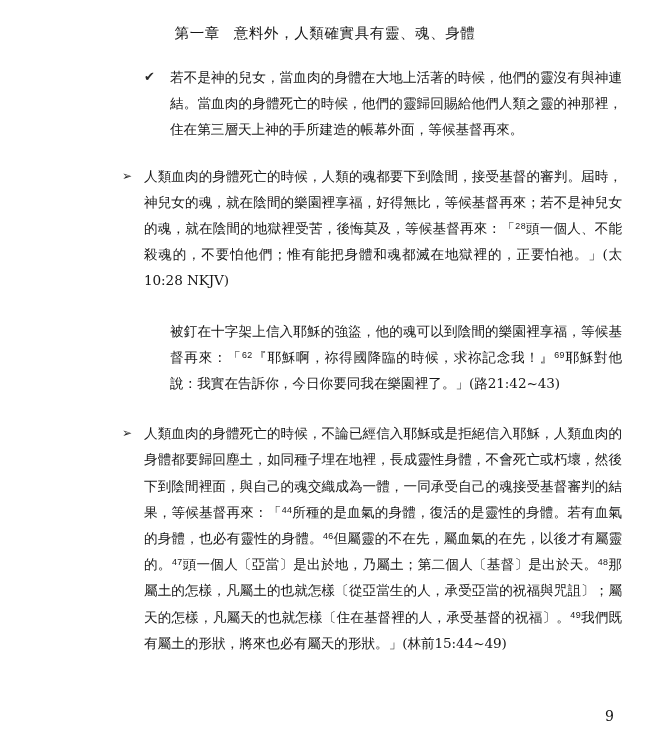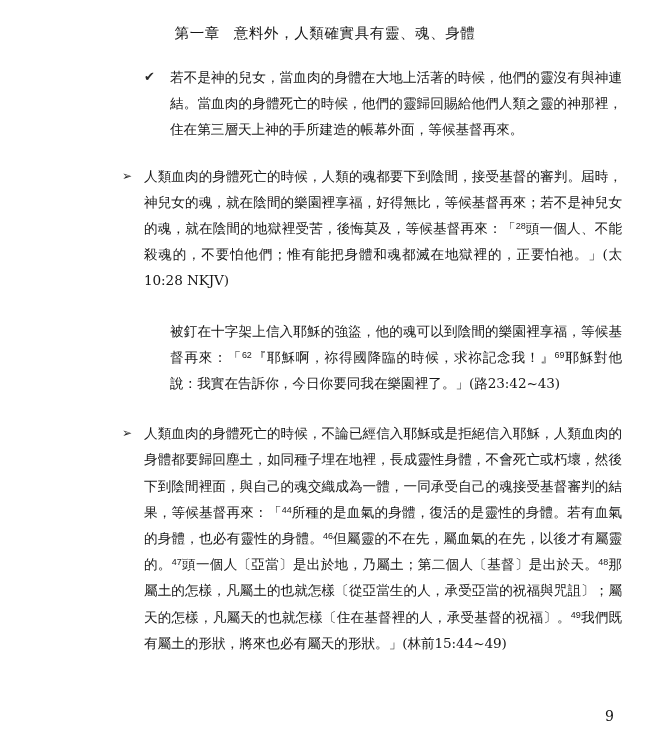--- a/index.html
+++ b/index.html
@@ -98,21 +98,21 @@
 
   
   .para.gap-lg { margin-bottom: 20px; }
   .para.gap-xl { margin-bottom: 24px; }
 
   
   sup.verse {
     font-size: 0.66em;
     vertical-align: 0.42em;
     line-height: 0;
-    font-family: Liberation Sans, sans-serif;
+    font-family: Liberation Mono, monospace;
   }
 
   
   .ref {
     font-family: "DejaVu Serif", "Liberation Serif", serif;
     letter-spacing: -0.1px;
   }
 
   
   .folio {
@@ -139,21 +139,21 @@
       <span class="bullet">✔</span>
       <span>若不是神的兒女，當血肉的身體在大地上活著的時候，他們的靈沒有與神連結。當血肉的身體死亡的時候，他們的靈歸回賜給他們人類之靈的神那裡，住在第三層天上神的手所建造的帳幕外面，等候基督再來。</span>
     </div>
 
     <div class="para lv-arrow gap-xl">
       <span class="bullet">➢</span>
       <span>人類血肉的身體死亡的時候，人類的魂都要下到陰間，接受基督的審判。屆時，神兒女的魂，就在陰間的樂園裡享福，好得無比，等候基督再來；若不是神兒女的魂，就在陰間的地獄裡受苦，後悔莫及，等候基督再來：「</span><sup class="verse">28</sup><span>頭一個人、不能殺魂的，不要怕他們；惟有能把身體和魂都滅在地獄裡的，正要怕祂。」</span><span class="ref">(太10:28 NKJV)</span>
     </div>
 
     <div class="para lv-plain gap-xl">
-      <span>被釘在十字架上信入耶穌的強盜，他的魂可以到陰間的樂園裡享福，等候基督再來：「</span><sup class="verse">62</sup><span>『耶穌啊，祢得國降臨的時候，求祢記念我！』</span><sup class="verse">69</sup><span>耶穌對他說：我實在告訴你，今日你要同我在樂園裡了。」</span><span class="ref">(路23:42~43)</span>
+      <span>被釘在十字架上信入耶穌的強盜，他的魂可以到陰間的樂園裡享福，等候基督再來：「</span><sup class="verse">62</sup><span>『耶穌啊，祢得國降臨的時候，求祢記念我！』</span><sup class="verse">69</sup><span>耶穌對他說：我實在告訴你，今日你要同我在樂園裡了。」</span><span class="ref">(路21:42~43)</span>
     </div>
 
     <div class="para lv-arrow">
       <span class="bullet">➢</span>
       <span>人類血肉的身體死亡的時候，不論已經信入耶穌或是拒絕信入耶穌，人類血肉的身體都要歸回塵土，如同種子埋在地裡，長成靈性身體，不會死亡或朽壞，然後下到陰間裡面，與自己的魂交織成為一體，一同承受自己的魂接受基督審判的結果，等候基督再來：「</span><sup class="verse">44</sup><span>所種的是血氣的身體，復活的是靈性的身體。若有血氣的身體，也必有靈性的身體。</span><sup class="verse">46</sup><span>但屬靈的不在先，屬血氣的在先，以後才有屬靈的。</span><sup class="verse">47</sup><span>頭一個人〔亞當〕是出於地，乃屬土；第二個人〔基督〕是出於天。</span><sup class="verse">48</sup><span>那屬土的怎樣，凡屬土的也就怎樣〔從亞當生的人，承受亞當的祝福與咒詛〕；屬天的怎樣，凡屬天的也就怎樣〔住在基督裡的人，承受基督的祝福〕。</span><sup class="verse">49</sup><span>我們既有屬土的形狀，將來也必有屬天的形狀。」</span><span class="ref">(林前15:44~49)</span>
     </div>
 
   </div>
 
   <div class="folio">9</div>

